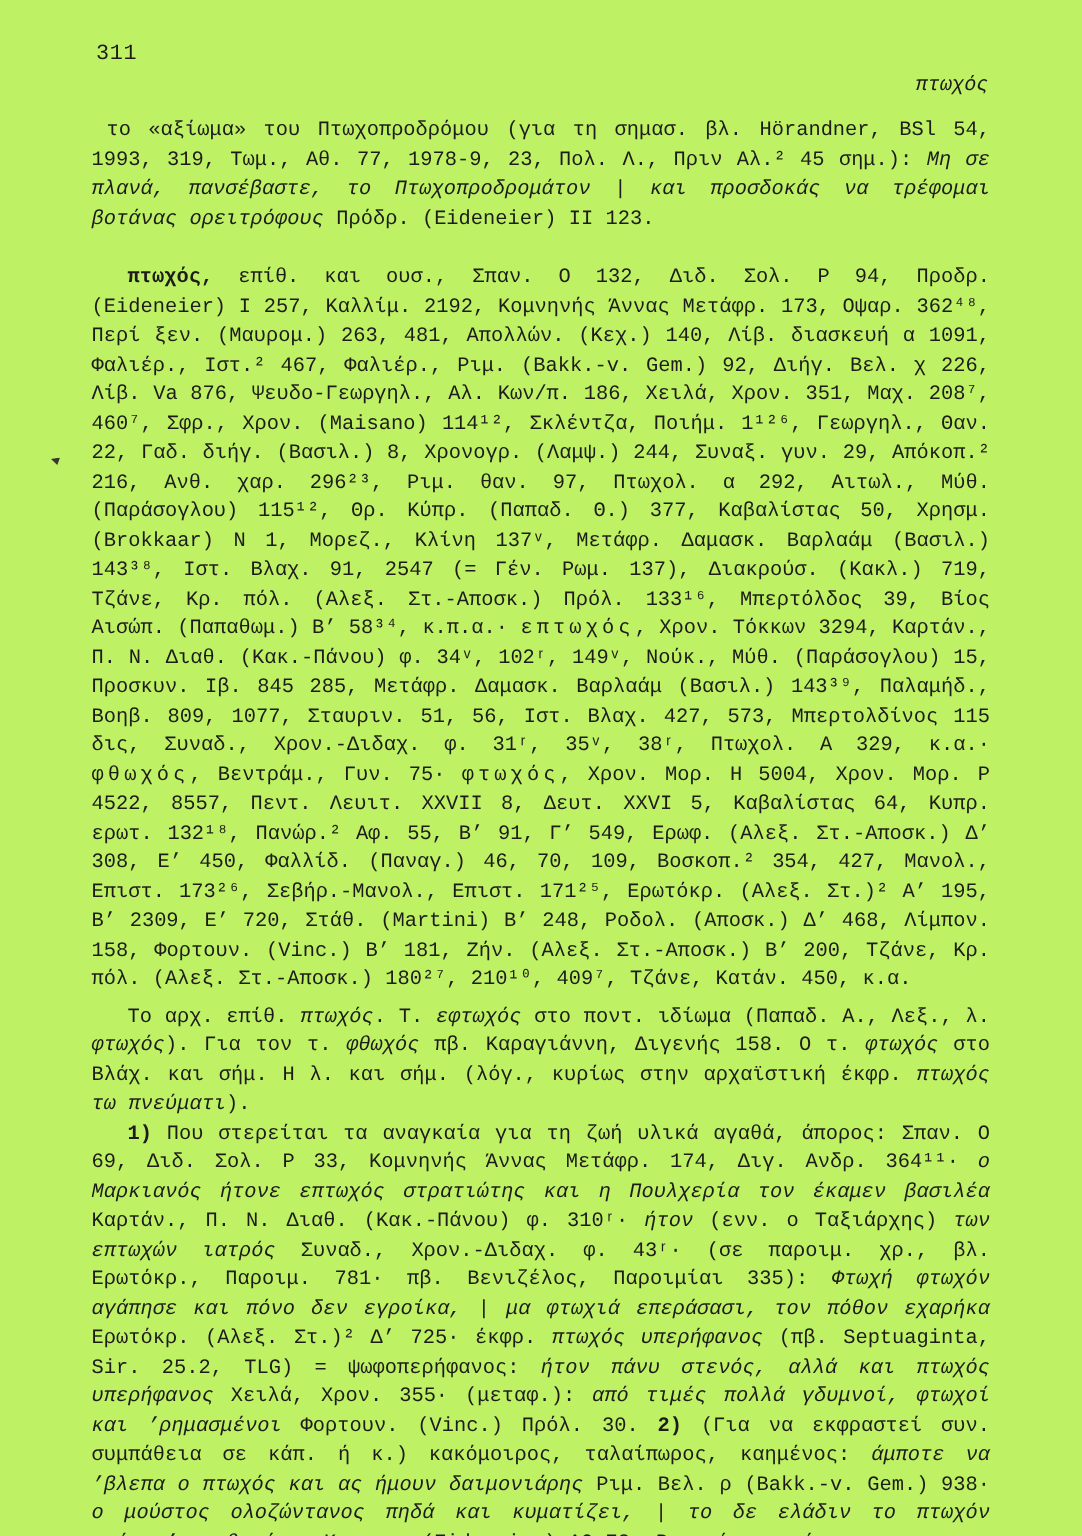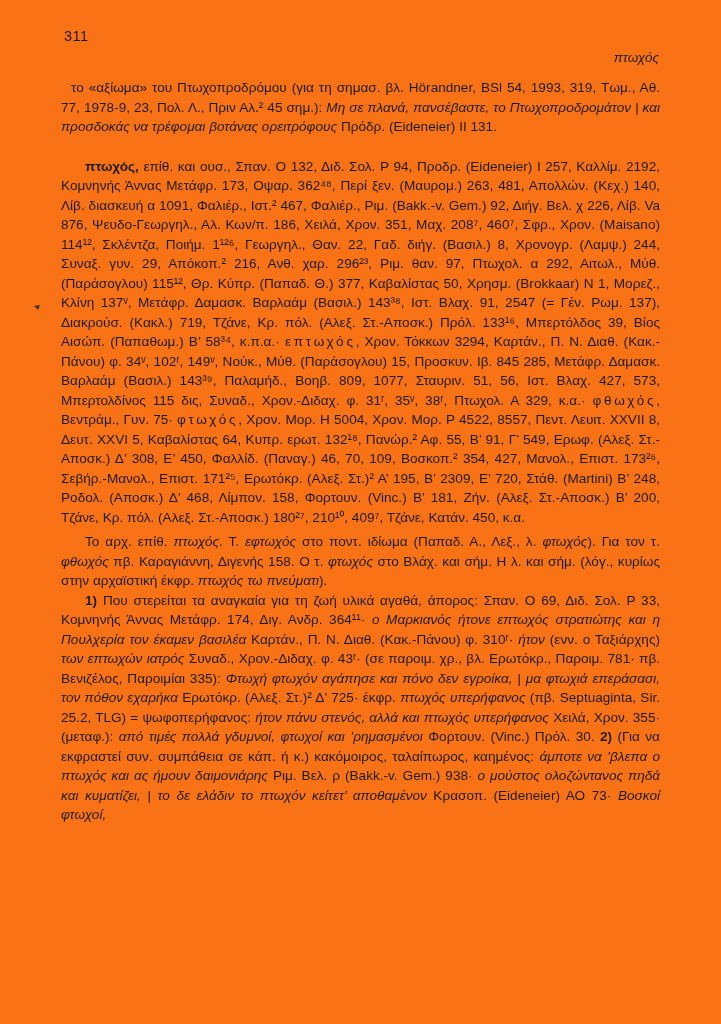--- a/index.html
+++ b/index.html
@@ -1,23 +1,23 @@
 <!DOCTYPE html>
 <html><head>
 <meta charset="utf-8">
 <style>
   html, body { margin: 0; padding: 0; background: #e8e6e1; }
   .page {
     position: relative;
     width: 721px;
     height: 1024px;
     margin: 0 auto;
-    background: #f97316;
+    background: #bef264;
     color: #1e1c1a;
-    font-family: Liberation Sans, sans-serif;
+    font-family: Liberation Mono, monospace;
     overflow: hidden;
   }
   .page-number {
     position: absolute;
     top: 28px;
     left: 64px;
     font-size: 14.5px;
     letter-spacing: 0.5px;
   }
   .running-head {
@@ -55,18 +55,18 @@
   .seg-sp { letter-spacing: 0.2em; }
 </style>
 </head>
 <body>
 
 <div class="page">
   <div class="page-number">311</div>
   <div class="running-head">πτωχός</div>
   <div class="margin-mark"></div>
   <div class="text-body">
-      <p><span class="seg-n">το «αξίωμα» του Πτωχοπροδρόμου (για τη σημασ. βλ. Hörandner, BSl 54, 1993, 319, Τωμ., Αθ. 77, 1978-9, 23, Πολ. Λ., Πριν Αλ.² 45 σημ.): </span><span class="seg-i">Μη σε πλανά, πανσέβαστε, το Πτωχοπροδρομάτον | και προσδοκάς να τρέφομαι βοτάνας ορειτρόφους</span><span class="seg-n"> Πρόδρ. (Eideneier) II 131.</span></p>
+      <p><span class="seg-n">το «αξίωμα» του Πτωχοπροδρόμου (για τη σημασ. βλ. Hörandner, BSl 54, 1993, 319, Τωμ., Αθ. 77, 1978-9, 23, Πολ. Λ., Πριν Αλ.² 45 σημ.): </span><span class="seg-i">Μη σε πλανά, πανσέβαστε, το Πτωχοπροδρομάτον | και προσδοκάς να τρέφομαι βοτάνας ορειτρόφους</span><span class="seg-n"> Πρόδρ. (Eideneier) II 123.</span></p>
       <p><span class="seg-b">πτωχός,</span><span class="seg-n"> επίθ. και ουσ., Σπαν. Ο 132, Διδ. Σολ. Ρ 94, Προδρ. (Eideneier) Ι 257, Καλλίμ. 2192, Κομνηνής Άννας Μετάφρ. 173, Οψαρ. 362⁴⁸, Περί ξεν. (Μαυρομ.) 263, 481, Απολλών. (Κεχ.) 140, Λίβ. διασκευή α 1091, Φαλιέρ., Ιστ.² 467, Φαλιέρ., Ριμ. (Bakk.-v. Gem.) 92, Διήγ. Βελ. χ 226, Λίβ. Va 876, Ψευδο-Γεωργηλ., Αλ. Κων/π. 186, Χειλά, Χρον. 351, Μαχ. 208⁷, 460⁷, Σφρ., Χρον. (Maisano) 114¹², Σκλέντζα, Ποιήμ. 1¹²⁶, Γεωργηλ., Θαν. 22, Γαδ. διήγ. (Βασιλ.) 8, Χρονογρ. (Λαμψ.) 244, Συναξ. γυν. 29, Απόκοπ.² 216, Ανθ. χαρ. 296²³, Ριμ. θαν. 97, Πτωχολ. α 292, Αιτωλ., Μύθ. (Παράσογλου) 115¹², Θρ. Κύπρ. (Παπαδ. Θ.) 377, Καβαλίστας 50, Χρησμ. (Brokkaar) Ν 1, Μορεζ., Κλίνη 137ᵛ, Μετάφρ. Δαμασκ. Βαρλαάμ (Βασιλ.) 143³⁸, Ιστ. Βλαχ. 91, 2547 (= Γέν. Ρωμ. 137), Διακρούσ. (Κακλ.) 719, Τζάνε, Κρ. πόλ. (Αλεξ. Στ.-Αποσκ.) Πρόλ. 133¹⁶, Μπερτόλδος 39, Βίος Αισώπ. (Παπαθωμ.) Β’ 58³⁴, κ.π.α.· </span><span class="seg-sp">επτωχός</span><span class="seg-n">, Χρον. Τόκκων 3294, Καρτάν., Π. Ν. Διαθ. (Κακ.-Πάνου) φ. 34ᵛ, 102ʳ, 149ᵛ, Νούκ., Μύθ. (Παράσογλου) 15, Προσκυν. Ιβ. 845 285, Μετάφρ. Δαμασκ. Βαρλαάμ (Βασιλ.) 143³⁹, Παλαμήδ., Βοηβ. 809, 1077, Σταυριν. 51, 56, Ιστ. Βλαχ. 427, 573, Μπερτολδίνος 115 δις, Συναδ., Χρον.-Διδαχ. φ. 31ʳ, 35ᵛ, 38ʳ, Πτωχολ. Α 329, κ.α.· </span><span class="seg-sp">φθωχός</span><span class="seg-n">, Βεντράμ., Γυν. 75· </span><span class="seg-sp">φτωχός</span><span class="seg-n">, Χρον. Μορ. Η 5004, Χρον. Μορ. Ρ 4522, 8557, Πεντ. Λευιτ. XXVII 8, Δευτ. XXVI 5, Καβαλίστας 64, Κυπρ. ερωτ. 132¹⁸, Πανώρ.² Αφ. 55, Β’ 91, Γ’ 549, Ερωφ. (Αλεξ. Στ.-Αποσκ.) Δ’ 308, Ε’ 450, Φαλλίδ. (Παναγ.) 46, 70, 109, Βοσκοπ.² 354, 427, Μανολ., Επιστ. 173²⁶, Σεβήρ.-Μανολ., Επιστ. 171²⁵, Ερωτόκρ. (Αλεξ. Στ.)² Α’ 195, Β’ 2309, Ε’ 720, Στάθ. (Martini) Β’ 248, Ροδολ. (Αποσκ.) Δ’ 468, Λίμπον. 158, Φορτουν. (Vinc.) Β’ 181, Ζήν. (Αλεξ. Στ.-Αποσκ.) Β’ 200, Τζάνε, Κρ. πόλ. (Αλεξ. Στ.-Αποσκ.) 180²⁷, 210¹⁰, 409⁷, Τζάνε, Κατάν. 450, κ.α.</span></p>
       <p><span class="seg-n">Το αρχ. επίθ. </span><span class="seg-i">πτωχός</span><span class="seg-n">. Τ. </span><span class="seg-i">εφτωχός</span><span class="seg-n"> στο ποντ. ιδίωμα (Παπαδ. Α., Λεξ., λ. </span><span class="seg-i">φτωχός</span><span class="seg-n">). Για τον τ. </span><span class="seg-i">φθωχός</span><span class="seg-n"> πβ. Καραγιάννη, Διγενής 158. Ο τ. </span><span class="seg-i">φτωχός</span><span class="seg-n"> στο Βλάχ. και σήμ. Η λ. και σήμ. (λόγ., κυρίως στην αρχαϊστική έκφρ. </span><span class="seg-i">πτωχός τω πνεύματι</span><span class="seg-n">).</span></p>
       <p><span class="seg-b">1)</span><span class="seg-n"> Που στερείται τα αναγκαία για τη ζωή υλικά αγαθά, άπορος: Σπαν. Ο 69, Διδ. Σολ. Ρ 33, Κομνηνής Άννας Μετάφρ. 174, Διγ. Ανδρ. 364¹¹· </span><span class="seg-i">ο Μαρκιανός ήτονε επτωχός στρατιώτης και η Πουλχερία τον έκαμεν βασιλέα</span><span class="seg-n"> Καρτάν., Π. Ν. Διαθ. (Κακ.-Πάνου) φ. 310ʳ· </span><span class="seg-i">ήτον</span><span class="seg-n"> (ενν. ο Ταξιάρχης) </span><span class="seg-i">των επτωχών ιατρός</span><span class="seg-n"> Συναδ., Χρον.-Διδαχ. φ. 43ʳ· (σε παροιμ. χρ., βλ. Ερωτόκρ., Παροιμ. 781· πβ. Βενιζέλος, Παροιμίαι 335): </span><span class="seg-i">Φτωχή φτωχόν αγάπησε και πόνο δεν εγροίκα, | μα φτωχιά επεράσασι, τον πόθον εχαρήκα</span><span class="seg-n"> Ερωτόκρ. (Αλεξ. Στ.)² Δ’ 725· έκφρ. </span><span class="seg-i">πτωχός υπερήφανος</span><span class="seg-n"> (πβ. Septuaginta, Sir. 25.2, TLG) = ψωφοπερήφανος: </span><span class="seg-i">ήτον πάνυ στενός, αλλά και πτωχός υπερήφανος</span><span class="seg-n"> Χειλά, Χρον. 355· (μεταφ.): </span><span class="seg-i">από τιμές πολλά γδυμνοί, φτωχοί και ’ρημασμένοι</span><span class="seg-n"> Φορτουν. (Vinc.) Πρόλ. 30. </span><span class="seg-b">2)</span><span class="seg-n"> (Για να εκφραστεί συν. συμπάθεια σε κάπ. ή κ.) κακόμοιρος, ταλαίπωρος, καημένος: </span><span class="seg-i">άμποτε να ’βλεπα ο πτωχός και ας ήμουν δαιμονιάρης</span><span class="seg-n"> Ριμ. Βελ. ρ (Bakk.-v. Gem.) 938· </span><span class="seg-i">ο μούστος ολοζώντανος πηδά και κυματίζει, | το δε ελάδιν το πτωχόν κείτετ’ αποθαμένον</span><span class="seg-n"> Κρασοπ. (Eideneier) ΑΟ 73· </span><span class="seg-i">Βοσκοί φτωχοί,</span></p>
     </div>
 </div>
 
 </body></html>

